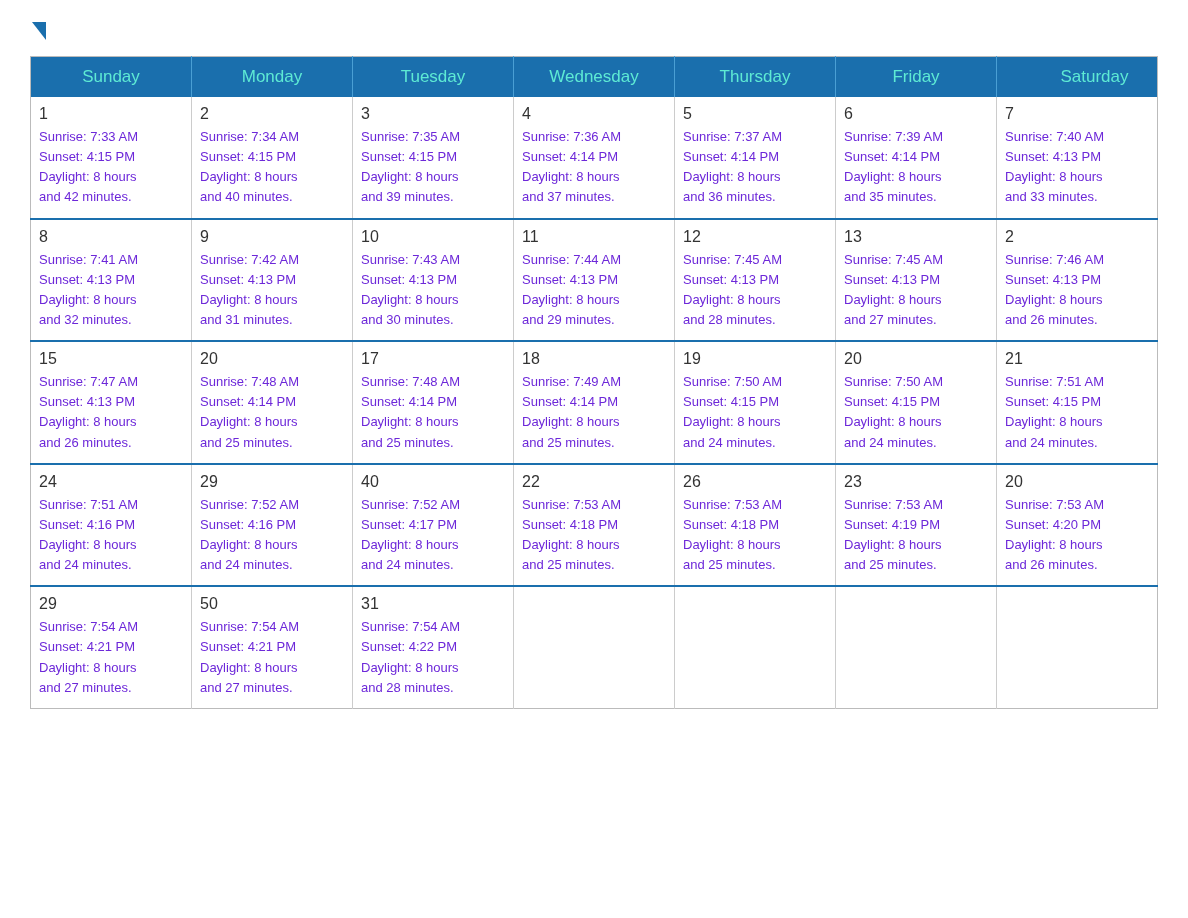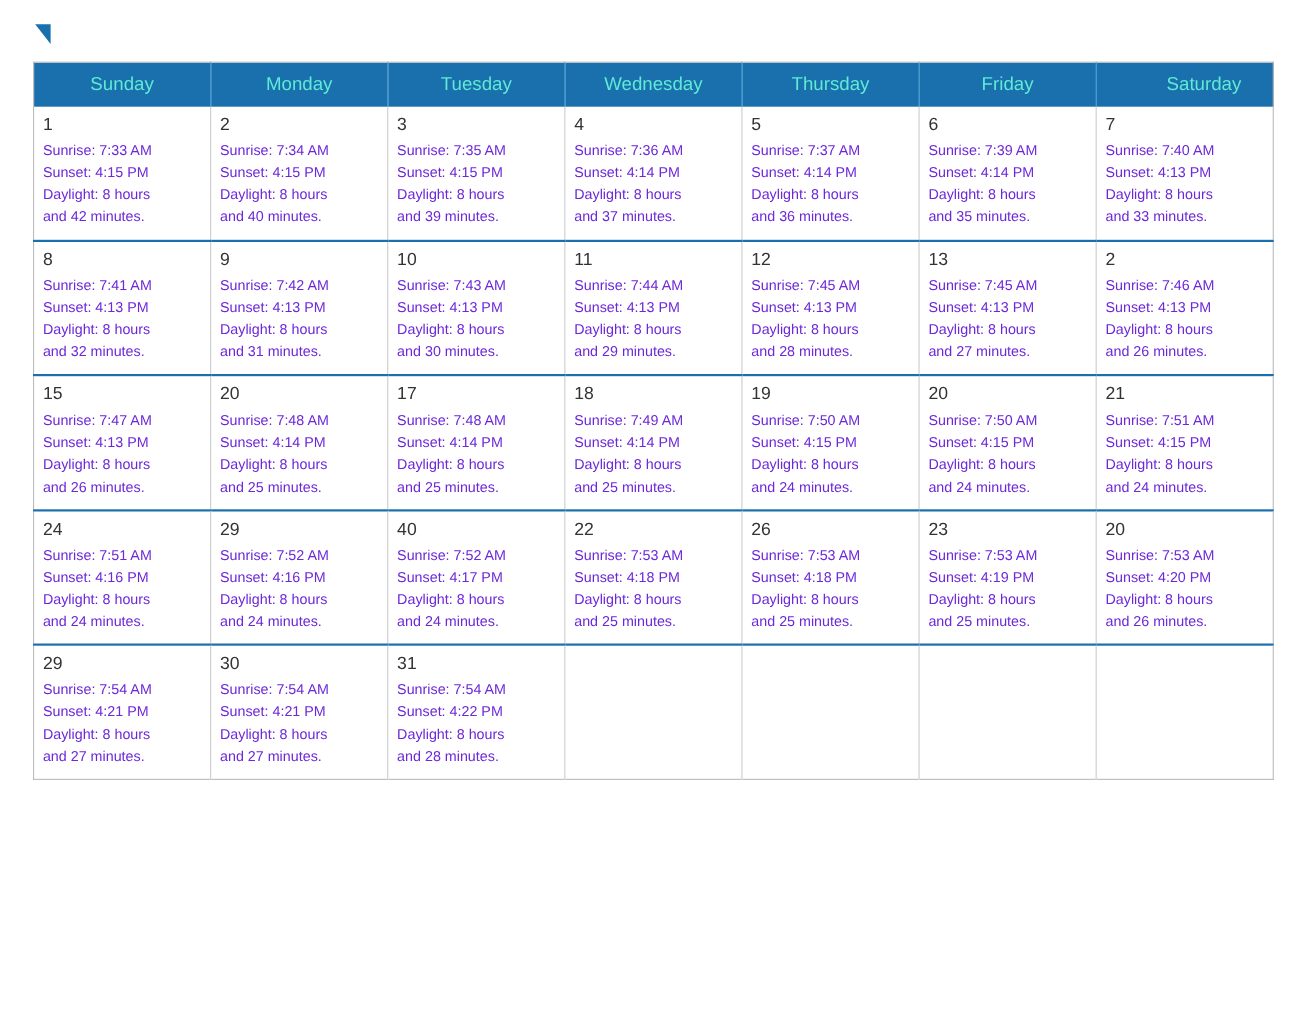--- a/index.html
+++ b/index.html
@@ -400,21 +400,21 @@
         <td>
           <span class="day-number">29</span>
 <div class="day-info">
   Sunrise: 7:54 AM<br>
   Sunset: 4:21 PM<br>
   Daylight: 8 hours<br>
   and 27 minutes.
 </div>
         </td>
         <td>
-          <span class="day-number">30</span>
+          <span class="day-number">50</span>
 <div class="day-info">
   Sunrise: 7:54 AM<br>
   Sunset: 4:21 PM<br>
   Daylight: 8 hours<br>
   and 27 minutes.
 </div>
         </td>
         <td>
           <span class="day-number">31</span>
 <div class="day-info">

